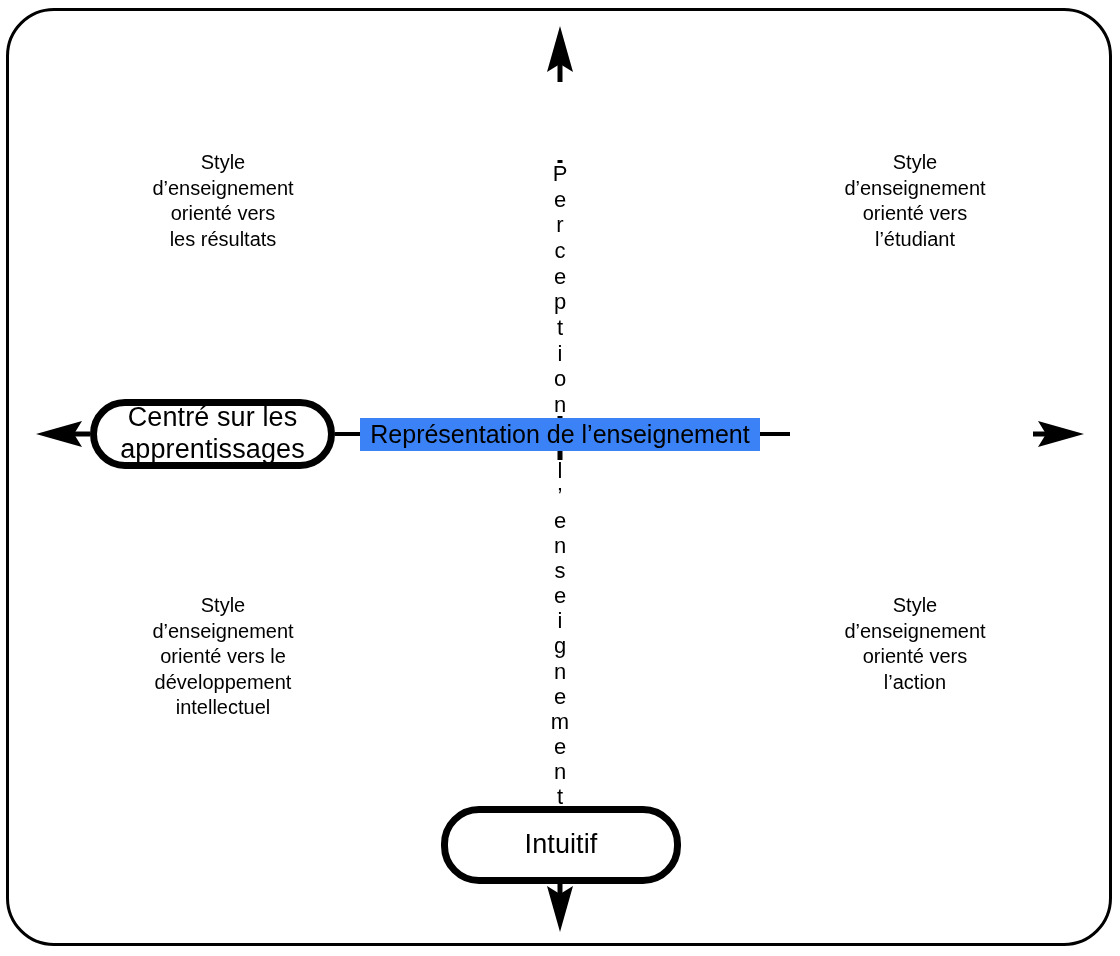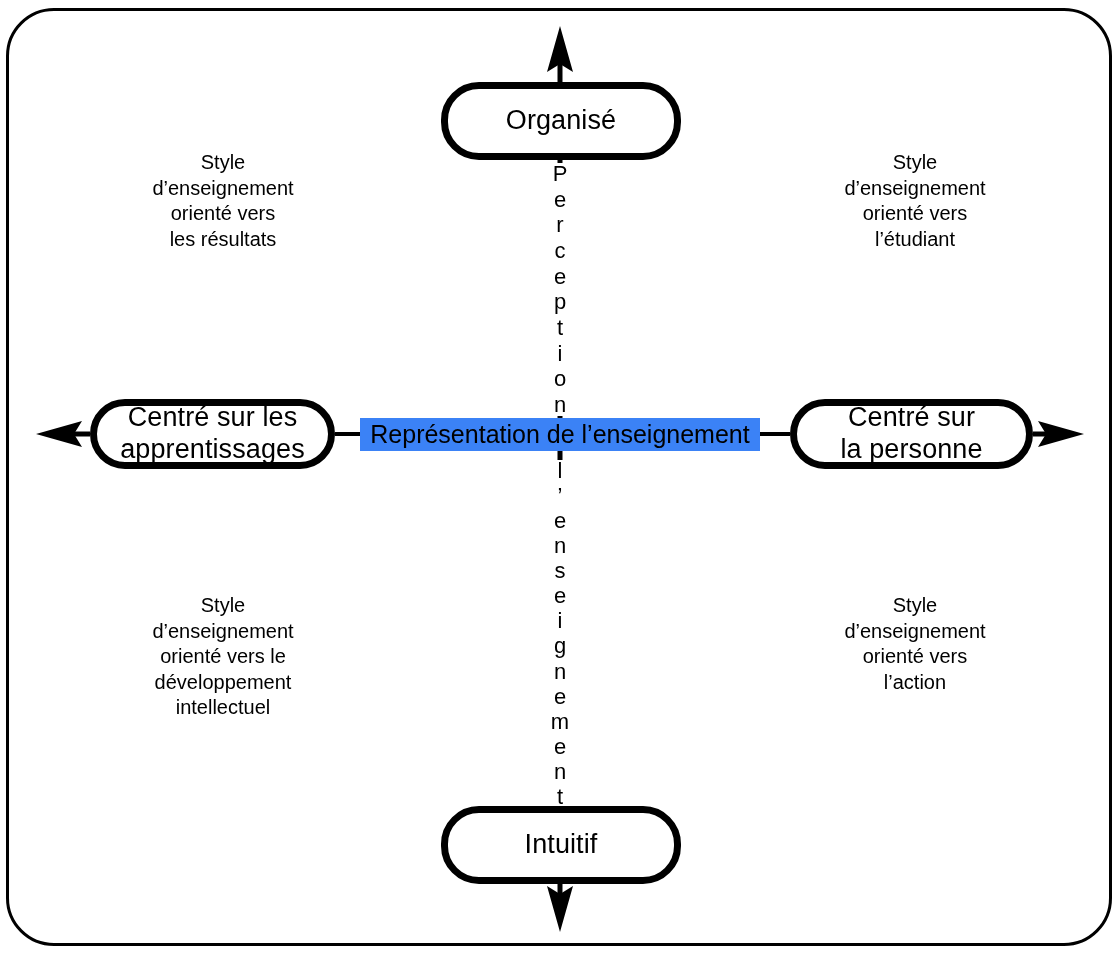--- a/index.html
+++ b/index.html
@@ -190,37 +190,30 @@
     <span>m</span>
     <span>e</span>
     <span>n</span>
     <span>t</span>
   </div>
 
   <div id="center-label">
     <span>Représentation de l’enseignement</span>
   </div>
 
-  <div id="box-top" class="pole-box">
-    <span class="pole-label">Organisé</span>
-  </div>
 
   <div id="box-bottom" class="pole-box">
     <span class="pole-label">Intuitif</span>
   </div>
 
   <div id="box-left" class="pole-box">
     <span class="pole-label">Centré sur les
 apprentissages</span>
   </div>
 
-  <div id="box-right" class="pole-box">
-    <span class="pole-label">Centré sur
-la personne</span>
-  </div>
 
   <div id="caption-tl" class="quadrant-caption">Style
 d’enseignement
 orienté vers
 les résultats</div>
   <div id="caption-tr" class="quadrant-caption">Style
 d’enseignement
 orienté vers
 l’étudiant</div>
   <div id="caption-bl" class="quadrant-caption">Style

